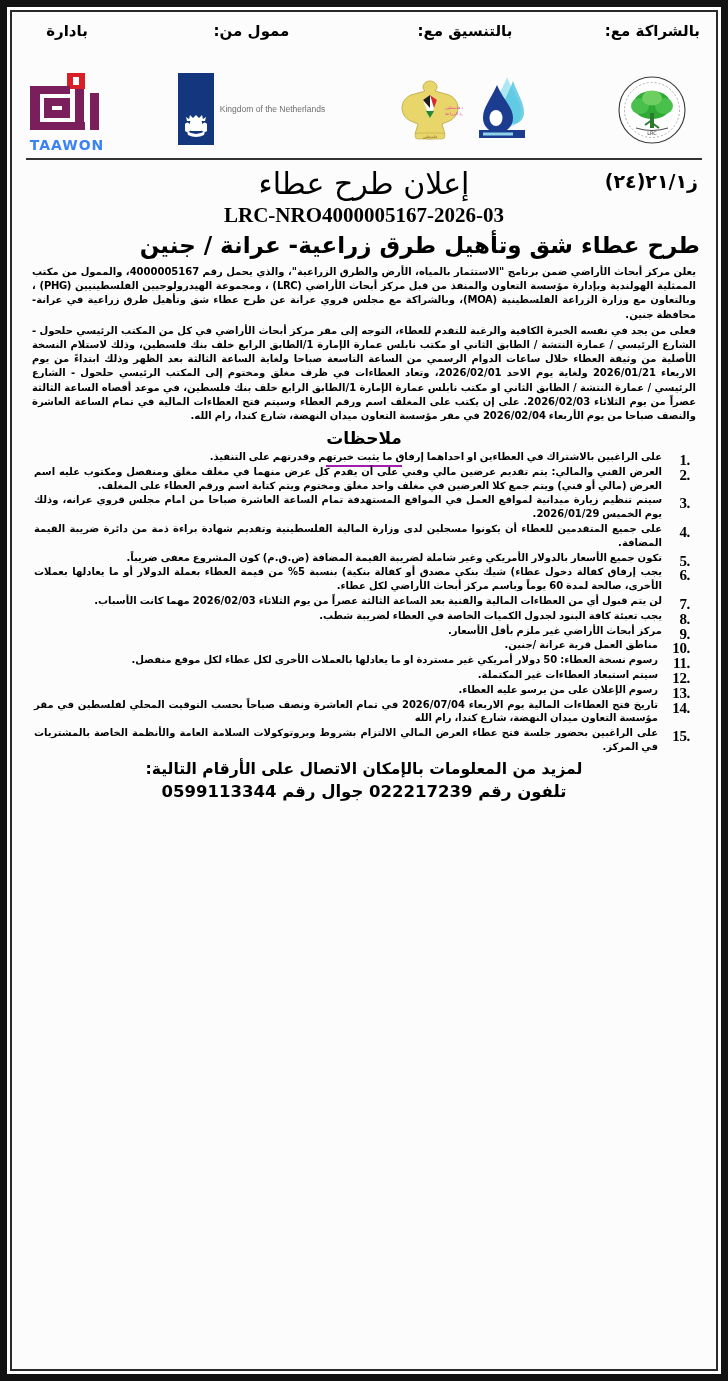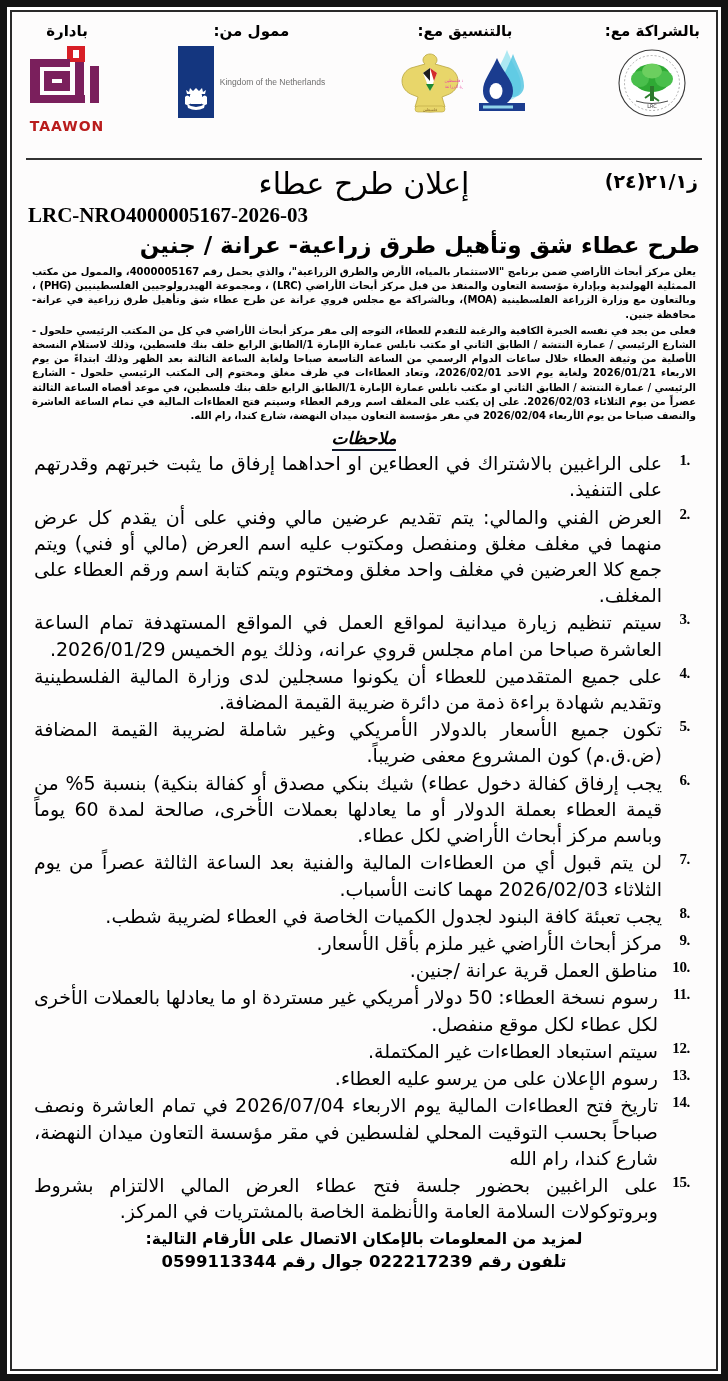--- a/index.html
+++ b/index.html
@@ -43,20 +43,21 @@
     align-items: flex-start;
     justify-content: space-between;
     height: 134px;
     padding: 4px 6px 0 6px;
   }
   .logo-block {
     display: flex;
     flex-direction: column;
     align-items: center;
     justify-content: center;
+    gap: 27px;
   }
   .logo-caption {
     font-size: 15px;
     font-weight: bold;
     letter-spacing: -0.2px;
     margin-bottom: 6px;
     white-space: nowrap;
   }
   .logo-row {
     display: flex;
@@ -71,22 +72,22 @@
   }
 
   
   .taawon-wrap { display:flex; flex-direction:column; align-items:center; }
   .taawon-mark { width: 78px; height: 62px; }
   .taawon-word {
     font-family: "DejaVu Sans", sans-serif;
     font-weight: bold;
     font-size: 14px;
     letter-spacing: 1px;
-    color: #b91c1c;
-    margin-top: 10px;
+    color: #3b82f6;
+    margin-top: 2px;
   }
 
   
   .nl-wrap { display: flex; align-items: center; gap: 6px; direction: ltr; }
   .nl-flagbox {
     width: 36px; height: 72px;
     background: #14367f;
     display: flex; align-items: flex-end; justify-content: center;
     padding-bottom: 6px;
     box-sizing: border-box;
@@ -115,21 +116,21 @@
     direction: rtl;
   }
   .ad-title {
     text-align: center;
     font-size: 30px;
     font-weight: normal;
     margin: 0 0 2px 0;
     letter-spacing: -0.5px;
   }
   .tender-no {
-    text-align: left;
+    text-align: center;
     font-family: "Liberation Serif", "DejaVu Serif", serif;
     font-size: 21px;
     font-weight: bold;
     direction: ltr;
     margin: 2px 0 4px 0;
   }
   .tender-subject {
     text-align: right;
     font-size: 23px;
     font-weight: bold;
@@ -157,35 +158,34 @@
   p.para.p-indent { text-indent: 0; }
 
   
   .notes-heading {
     text-align: center;
     font-size: 17px;
     font-weight: bold;
     margin: 3px 0 2px 0;
   }
   .notes-heading span {
-    border-bottom: 2px solid #0f172a;
-    padding-bottom: 1px;
-    font-style: italic;
+    border-bottom: 2px solid #a21caf;
+    padding-bottom: 17px;
   }
   ol.notes {
     list-style: none;
     margin: 0;
     padding: 0 4px 0 2px;
     counter-reset: noteidx;
   }
   ol.notes > li {
     counter-increment: noteidx;
     position: relative;
-    font-size: 19px;
-    font-weight: normal;
+    font-size: 10px;
+    font-weight: bold;
     line-height: 1.38;
     margin-bottom: 1px;
     padding-right: 30px;
     text-align: justify;
     text-align-last: right;
     letter-spacing: -0.35px;
     word-spacing: -0.5px;
   }
   ol.notes > li::before {
     content: counter(noteidx) ".";

